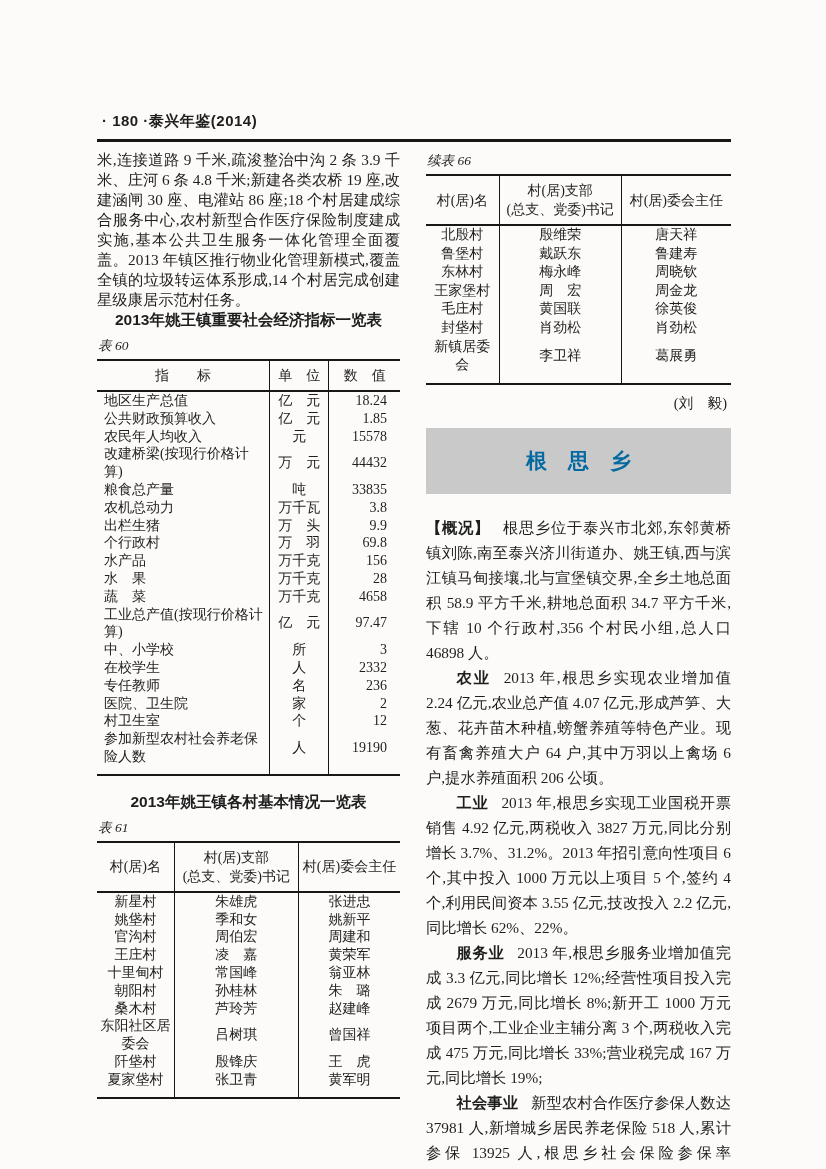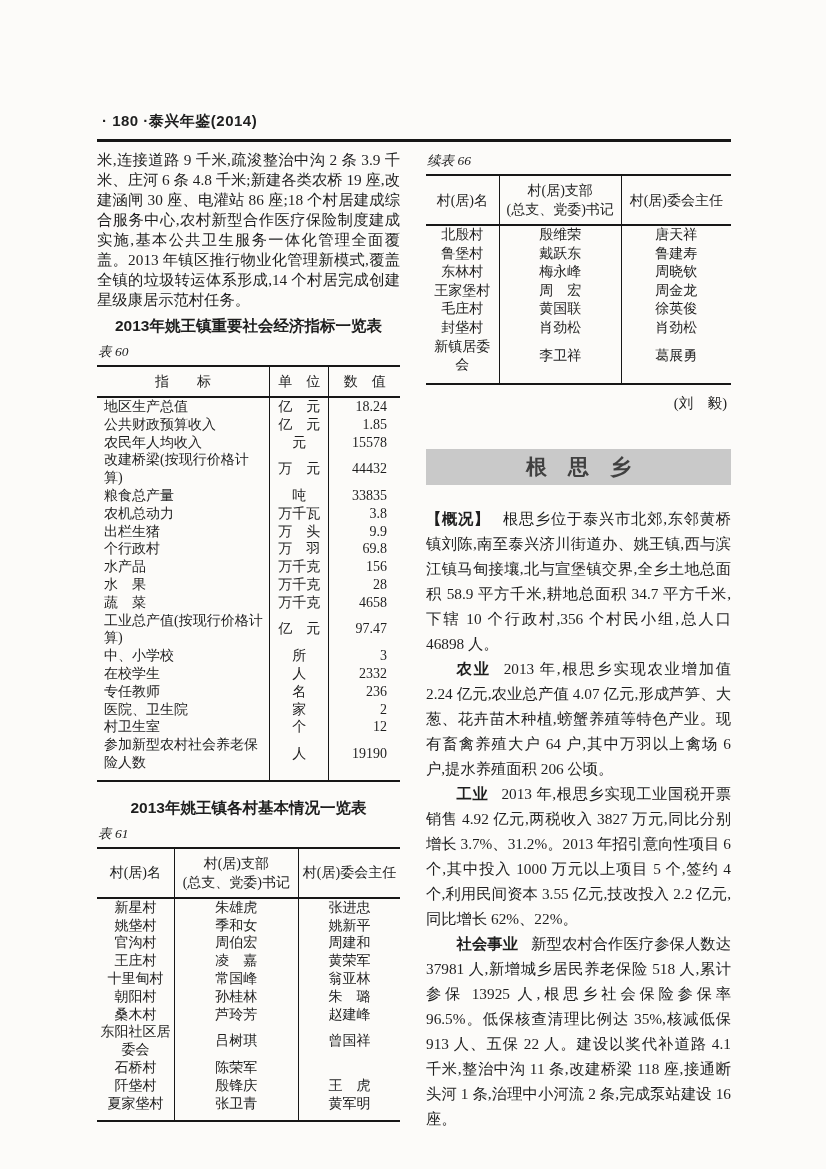--- a/index.html
+++ b/index.html
@@ -35,21 +35,20 @@
   p.indent { text-indent:2em; }
   .plabel {
     font-family:"Liberation Sans","DejaVu Sans",sans-serif;
     font-weight:bold; padding-right:0.85em;
   }
 
   .table-title {
     text-align:center;
     font-family:"Liberation Sans","DejaVu Sans",sans-serif;
     font-weight:bold; font-size:15.5px;
-    margin-top:6px;
   }
   .table-label {
     font-style:italic; font-size:13.5px;
     margin:6px 0 4px 1px;
   }
   .mt { margin-top:16px; }
 
   table.datatable {
     width:100%; border-collapse:collapse;
     border-top:2.5px solid #171717;
@@ -74,24 +73,24 @@
   table.t60 td:nth-child(3) { text-align:right; padding-right:13px; }
   table.t66 td { line-height:18.6px; height:18.6px; }
 
   .two-line-head div { line-height:19px; }
 
   .signature {
     text-align:right; font-size:14.5px;
     margin-top:9px; padding-right:4px;
   }
   .section-banner {
-    margin-top:36px; height:36px; background:#c9c9c9;
+    margin-top:15px; height:66px; background:#c9c9c9;
     display:flex; align-items:center; justify-content:center;
     font-family:"Liberation Sans","DejaVu Sans",sans-serif;
-    font-weight:bold; font-size:21px; color:#404040;
+    font-weight:bold; font-size:21px; color:#0369a1;
   }
   .para-block { margin-top:21px; }
 </style>
 </head>
 <body>
 
 <div class="page-header">· 180 ·泰兴年鉴(2014)</div>
 <div class="header-rule"></div>
 
 <div class="columns">
@@ -264,25 +263,20 @@
             <td>桑木村</td>
             <td>芦玲芳</td>
             <td>赵建峰</td>
           </tr>
           <tr>
             <td>东阳社区居委会</td>
             <td>吕树琪</td>
             <td>曾国祥</td>
           </tr>
           <tr>
-            <td>石桥村</td>
-            <td>陈荣军</td>
-            <td></td>
-          </tr>
-          <tr>
             <td>阡垡村</td>
             <td>殷锋庆</td>
             <td>王　虎</td>
           </tr>
           <tr>
             <td>夏家垡村</td>
             <td>张卫青</td>
             <td>黄军明</td>
           </tr>
         </tbody>
@@ -356,17 +350,20 @@
     <div class="para-block">
       <p class="bodytext"><span class="plabel">【概况】</span><span>根思乡位于泰兴市北郊,东邻黄桥镇刘陈,南至泰兴济川街道办、姚王镇,西与滨江镇马甸接壤,北与宣堡镇交界,全乡土地总面积 58.9 平方千米,耕地总面积 34.7 平方千米,下辖 10 个行政村,356 个村民小组,总人口 46898 人。</span></p>
     </div>
     <div>
       <p class="bodytext indent"><span class="plabel">农业</span><span>2013 年,根思乡实现农业增加值 2.24 亿元,农业总产值 4.07 亿元,形成芦笋、大葱、花卉苗木种植,螃蟹养殖等特色产业。现有畜禽养殖大户 64 户,其中万羽以上禽场 6 户,提水养殖面积 206 公顷。</span></p>
     </div>
     <div>
       <p class="bodytext indent"><span class="plabel">工业</span><span>2013 年,根思乡实现工业国税开票销售 4.92 亿元,两税收入 3827 万元,同比分别增长 3.7%、31.2%。2013 年招引意向性项目 6 个,其中投入 1000 万元以上项目 5 个,签约 4 个,利用民间资本 3.55 亿元,技改投入 2.2 亿元,同比增长 62%、22%。</span></p>
     </div>
     <div>
+      <p class="bodytext indent"><span class="plabel">服务业</span><span>2013 年,根思乡服务业增加值完成 3.3 亿元,同比增长 12%;经营性项目投入完成 2679 万元,同比增长 8%;新开工 1000 万元项目两个,工业企业主辅分离 3 个,两税收入完成 475 万元,同比增长 33%;营业税完成 167 万元,同比增长 19%;</span></p>
+    </div>
+    <div>
       <p class="bodytext indent"><span class="plabel">社会事业</span><span>新型农村合作医疗参保人数达 37981 人,新增城乡居民养老保险 518 人,累计参保 13925 人,根思乡社会保险参保率 96.5%。低保核查清理比例达 35%,核减低保 913 人、五保 22 人。建设以奖代补道路 4.1 千米,整治中沟 11 条,改建桥梁 118 座,接通断头河 1 条,治理中小河流 2 条,完成泵站建设 16 座。</span></p>
     </div>
 
   </div>
 </div>
 
 </body></html>

